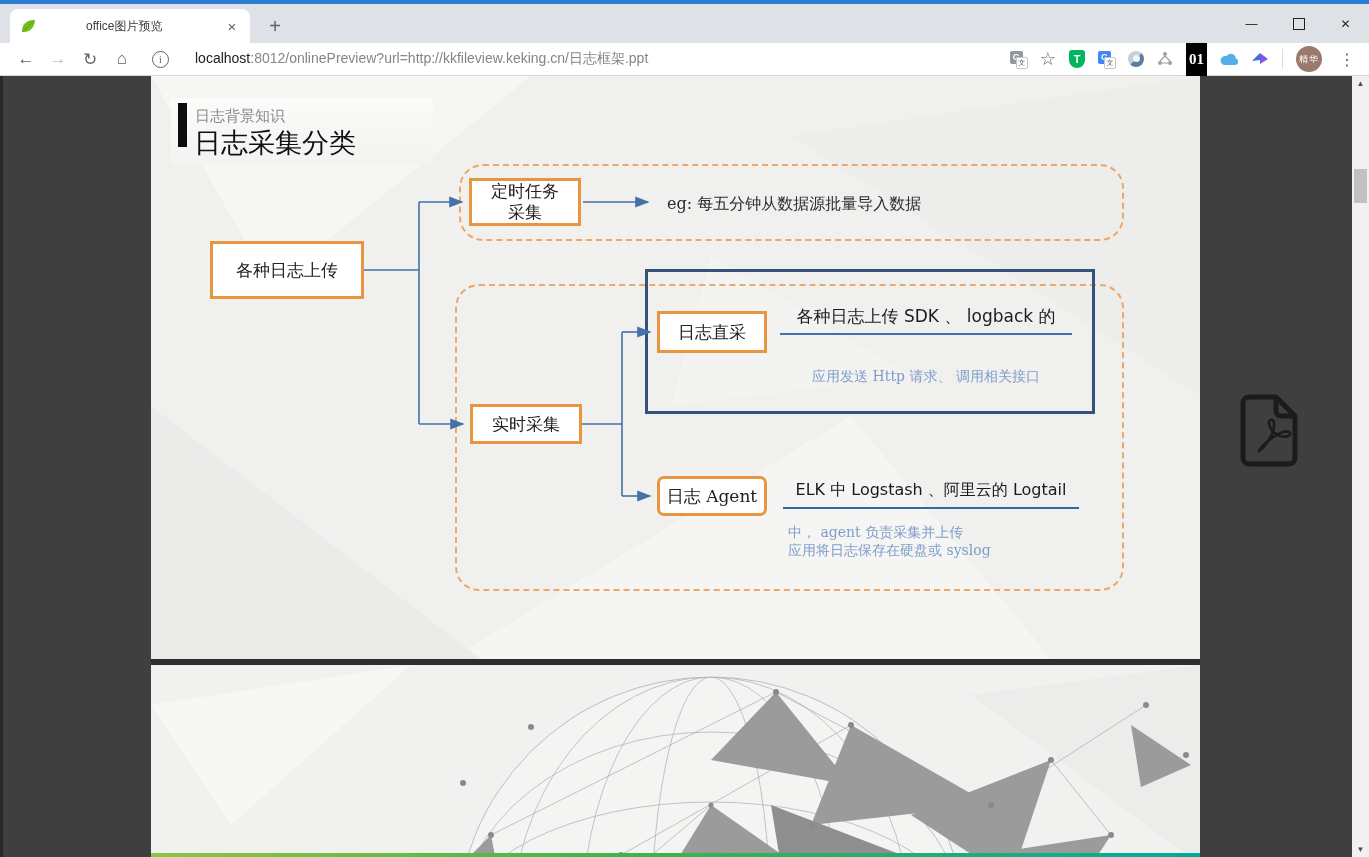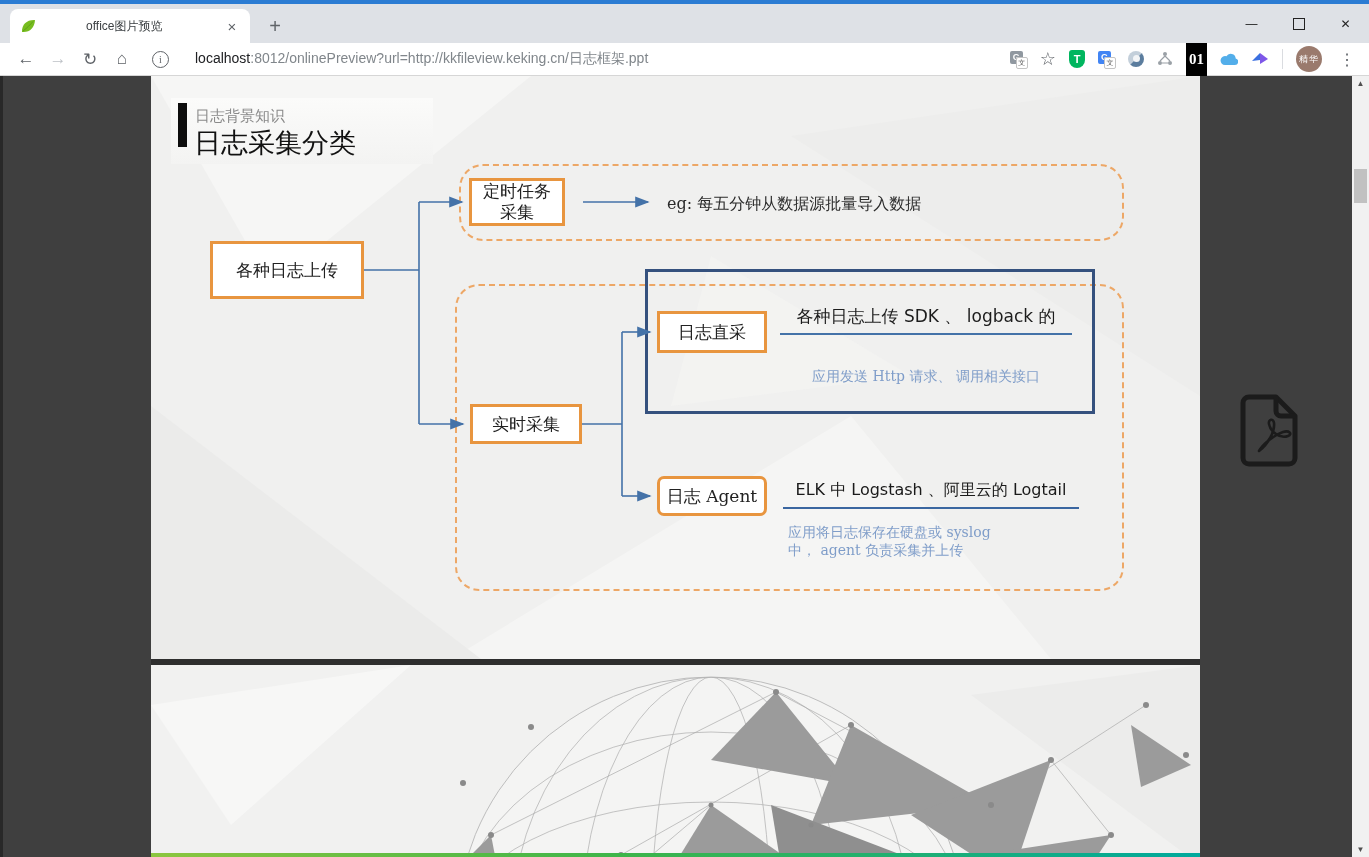--- a/index.html
+++ b/index.html
@@ -173,21 +173,21 @@
         <line x1="268" y1="348" x2="312" y2="348" stroke="#4472a8" stroke-width="1.6" marker-end="url(#arr)"></line>
         <line x1="432" y1="126" x2="497" y2="126" stroke="#4472a8" stroke-width="1.6" marker-end="url(#arr)"></line>
         <line x1="471" y1="256" x2="499" y2="256" stroke="#4472a8" stroke-width="1.6" marker-end="url(#arr)"></line>
         <line x1="471" y1="420" x2="499" y2="420" stroke="#4472a8" stroke-width="1.6" marker-end="url(#arr)"></line>
       </svg>
 
       <div class="obox" style="left:59px;top:165px;width:154px;height:58px;">
         <span>各种日志上传</span>
       </div>
 
-      <div class="obox" style="left:318px;top:102px;width:96px;height:48px;">
+      <div class="obox" style="left:318px;top:102px;width:112px;height:48px;">
         <span>定时任务</span>
         <span>采集</span>
       </div>
 
       <div class="eg-text">eg: 每五分钟从数据源批量导入数据</div>
 
       <div class="obox" style="left:319px;top:328px;width:112px;height:40px;">
         <span>实时采集</span>
       </div>
 
@@ -197,22 +197,22 @@
       <div class="direct-heading">
         <div>各种日志上传 SDK 、 logback 的</div>
       </div>
       <div class="direct-note">应用发送 Http 请求、 调用相关接口</div>
 
       <div class="obox" style="left:506px;top:400px;width:110px;height:40px;border-radius:7px;">
         <span>日志 Agent</span>
       </div>
       <div class="agent-heading">ELK 中 Logstash 、阿里云的 Logtail</div>
       <div class="agent-note">
+        <div>中， agent 负责采集并上传</div>
         <div>应用将日志保存在硬盘或 syslog</div>
-        <div>中， agent 负责采集并上传</div>
       </div>
     </div>
 
     <div class="slide-divider"></div>
 
     <div class="slide2">
       <svg class="bg-art" width="1049" height="270">
         <defs>
             <clipPath id="globeclip">
               <circle cx="560" cy="267" r="255"></circle>

